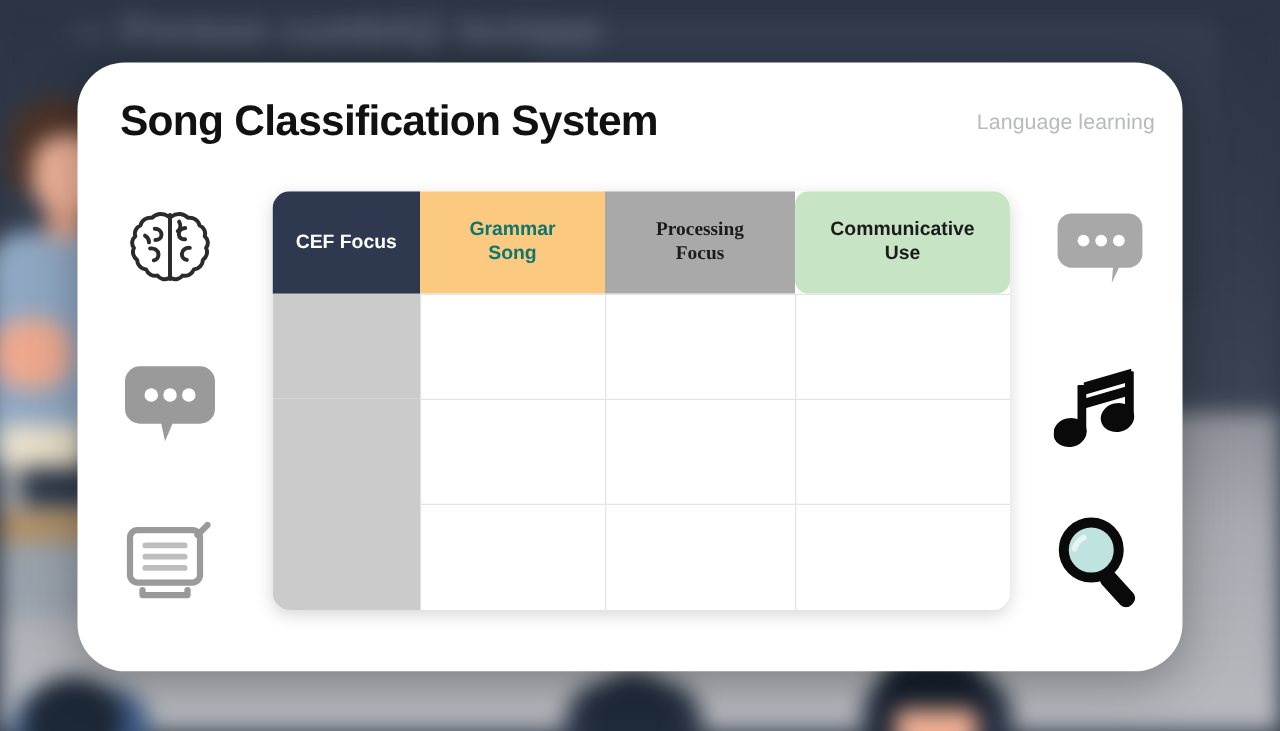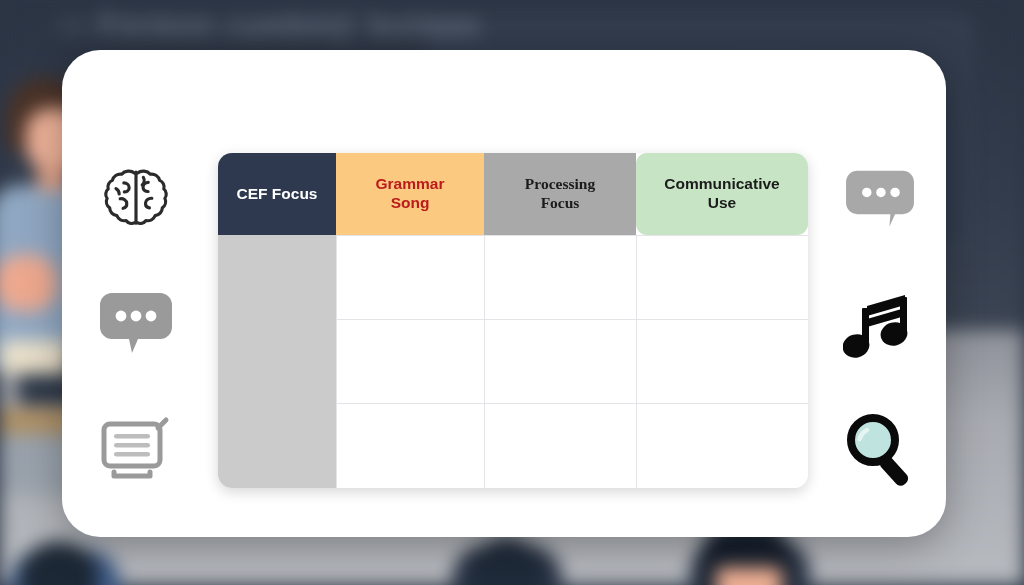--- a/index.html
+++ b/index.html
@@ -216,21 +216,21 @@
     height: 82px;
     font-size: 15.5px;
     font-weight: bold;
     line-height: 1.22;
     text-align: center;
     vertical-align: middle;
     padding: 4px 6px;
   }
 
   th.col-cef   { width: 118px; background: #2e3950; color: #ffffff; }
-  th.col-gram  { width: 148px; background: #fbc97f; color: #b91c1c; }
+  th.col-gram  { width: 148px; background: #fbc97f; color: #0f766e; }
   th.col-proc  { width: 152px; background: #a9a9a9; color: #1b1b1b; font-family: Liberation Serif, serif; }
   th.col-comm  { width: 172px; background: #c7e4c4; color: #1b1b1b; border-radius: 11px; }
 
   table.grid td {
     height: 84px;
     background: #ffffff;
     border: 1px solid #e2e4e7;
   }
   table.grid td.cef-cell {
     background: #cbcbcb;
@@ -287,20 +287,22 @@
     <div class="stud" style="left:700px;width:92px;height:78px;background:#16202e;"></div>
     <div style="position:absolute;left:716px;bottom:-30px;width:66px;height:64px;background:#efb094;border-radius:26px 26px 30px 30px;"></div>
     <div style="position:absolute;left:700px;bottom:18px;width:92px;height:44px;background:#16202e;border-radius:44px 44px 12px 12px;"></div>
 
     <div class="stud-body" style="left:10px;width:110px;height:76px;background:#3c5a86;"></div>
     <div class="stud" style="left:20px;width:78px;height:70px;background:#1d2836;"></div>
   </div>
 
   <div id="card">
 
+    <div id="card-title">Song Classification System</div>
+    <div id="card-subtitle">Language learning</div>
 
     <div class="icon-rail" id="rail-left">
 
       <div class="icon-slot">
         <svg width="78" height="78" viewBox="0 0 64 64" aria-hidden="true">
           <g fill="none" stroke="#2b2b2b" stroke-width="2.6" stroke-linecap="round" stroke-linejoin="round">
             <path d="M31 10c-3.4-2.6-8.2-2.1-10.7.9-3.6-.6-7 1.6-7.7 5-2.8 1.1-4.3 4.2-3.4 7-2.3 2-2.7 5.4-.9 7.8-1.3 2.8-.4 6.1 2.1 7.8.1 3.3 2.6 6 5.9 6.3 1.2 3 4.4 4.7 7.5 4 1.7 2.3 4.8 3.1 7.2 1.8"></path>
             <path d="M33 10c3.4-2.6 8.2-2.1 10.7.9 3.6-.6 7 1.6 7.7 5 2.8 1.1 4.3 4.2 3.4 7 2.3 2 2.7 5.4.9 7.8 1.3 2.8.4 6.1-2.1 7.8-.1 3.3-2.6 6-5.9 6.3-1.2 3-4.4 4.7-7.5 4-1.7 2.3-4.8 3.1-7.2 1.8"></path>
             <path d="M32 9v42"></path>
             <path d="M22 18c2.6 0 4.4 1.8 4.4 4 0 2.4-2.1 3.4-4 3.4"></path>

